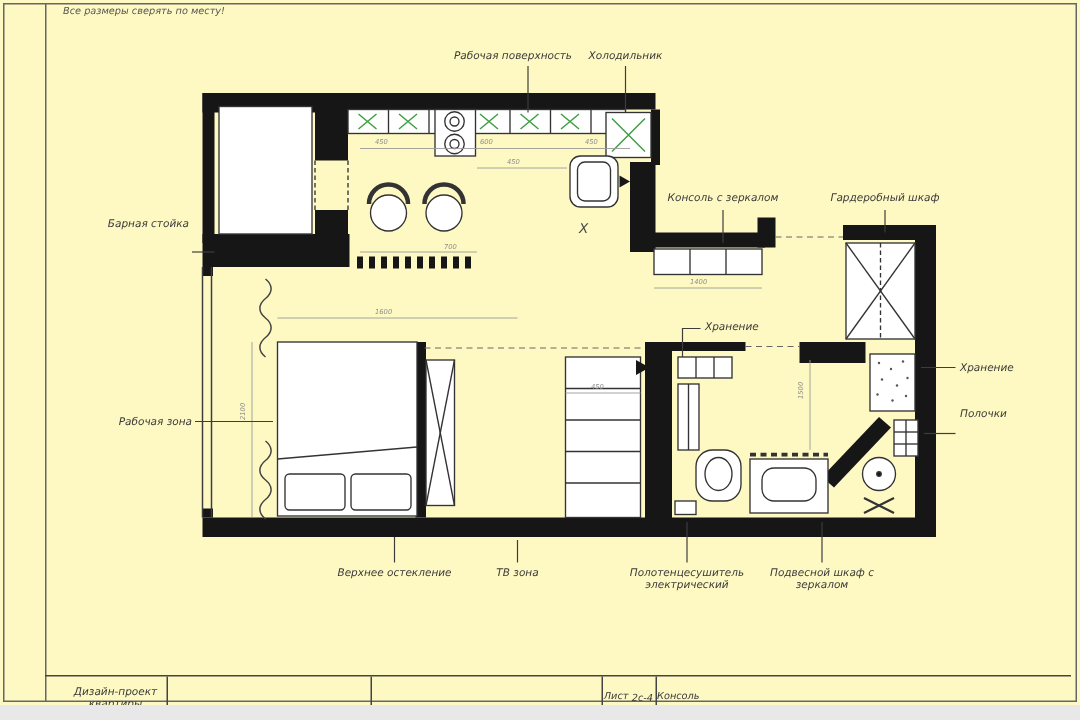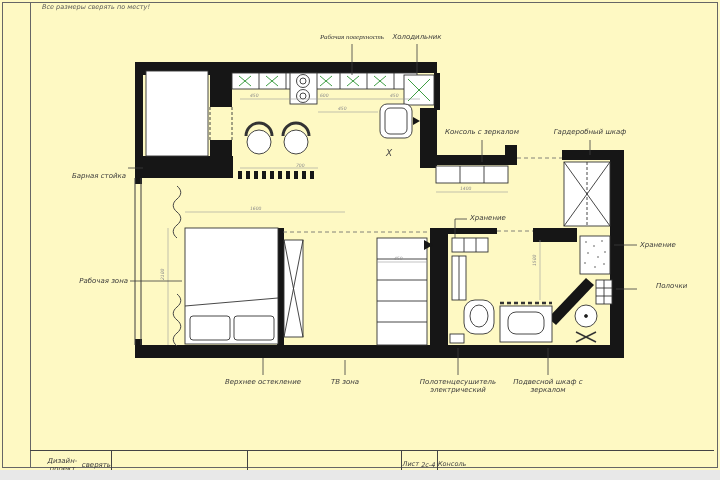--- a/index.html
+++ b/index.html
@@ -24,22 +24,22 @@
     transform-origin:left top;
   }
   .dim.vert{transform:rotate(-90deg);}
   .xmark{position:absolute;left:386px;top:148px;font-style:italic;font-size:9px;color:#444;}
   
   .titleblock{
     position:absolute;left:30px;top:450px;width:684px;height:27px;
     border-top:1px solid #444;display:flex;color:#3a3a3a;
   }
   .tb-cell{border-right:1px solid #444;box-sizing:border-box;height:100%;
-    display:flex;align-items:center;justify-content:center;flex-direction:row;
-    font-style:italic;font-size:7px;line-height:8px;text-align:center;padding-left:13px;}
+    display:flex;align-items:center;justify-content:center;flex-direction:column;
+    font-style:italic;font-size:7px;line-height:8px;text-align:left;padding-left:13px;}
   .tb-c1{width:82px;border-right:1px solid #444;}
   .tb-c2{width:230px;}
   .tb-c3{width:136px;}
   .tb-c4{width:154px;}
   .tb-split{width:36px;display:flex;flex-direction:row;border-right:1px solid #444;box-sizing:border-box;}
   .tb-split .row{flex:1;display:flex;align-items:center;justify-content:center;
     font-style:italic;font-size:6.5px;}
   .tb-split .row.top{border-bottom:1px solid #444;}
   .tb-c6{width:45px;border-right:none;}
 </style>
@@ -232,28 +232,28 @@
       <line x1="637" y1="245" x2="614" y2="245"></line>
       <line x1="637" y1="289" x2="616" y2="289"></line>
       <line x1="130" y1="281" x2="182" y2="281"></line>
       <line x1="263" y1="375" x2="263" y2="358"></line>
       <line x1="345" y1="375" x2="345" y2="360"></line>
       <line x1="458" y1="375" x2="458" y2="348"></line>
       <line x1="548" y1="375" x2="548" y2="348"></line>
     </g>
   </svg>
 
-  <div class="lbl center" style="left:277px;top:33px;width:150px;font-family:Liberation Serif, serif;">Рабочая поверхность</div>
+  <div class="lbl center" style="left:267px;top:33px;width:150px;">Рабочая поверхность</div>
   <div class="lbl center" style="left:377px;top:33px;width:80px;">Холодильник</div>
   <div class="lbl center" style="left:432px;top:128px;width:100px;text-align:center;">Консоль с зеркалом</div>
   <div class="lbl center" style="left:540px;top:128px;width:100px;">Гардеробный шкаф</div>
-  <div class="lbl right" style="left:46px;top:172px;width:80px;">Барная стойка</div>
+  <div class="lbl right" style="left:46px;top:145px;width:80px;">Барная стойка</div>
   <div class="lbl" style="left:470px;top:214px;">Хранение</div>
   <div class="lbl" style="left:640px;top:241px;">Хранение</div>
-  <div class="lbl" style="left:640px;top:282px;margin-left:16px;">Полочки</div>
+  <div class="lbl" style="left:640px;top:272px;">Полочки</div>
   <div class="lbl right" style="left:48px;top:277px;width:80px;">Рабочая зона</div>
   <div class="lbl center" style="left:213px;top:378px;width:100px;">Верхнее остекление</div>
   <div class="lbl center" style="left:315px;top:378px;width:60px;">ТВ зона</div>
   <div class="lbl center" style="left:498px;top:378px;width:100px;">
     <span>Подвесной шкаф с</span><br>
     <span>зеркалом</span>
   </div>
   <div class="lbl center" style="left:408px;top:378px;width:100px;">
     <span>Полотенцесушитель</span><br>
     <span>электрический</span>
@@ -270,21 +270,21 @@
       <span class="dim" style="left: 250px; top: 206px;">1600</span>
       <span class="dim vert" style="left: 160px; top: 280px;">2100</span>
       <span class="dim" style="left: 394px; top: 256px;">450</span>
       <span class="dim" style="left: 460px; top: 186px;">1400</span>
       <span class="dim vert" style="left: 532px; top: 266px;">1500</span>
     </div>
 
   <div class="titleblock">
     <div class="tb-cell tb-c1">
       <span>Дизайн-проект</span>
-      <span>сверять</span>
+      <span>квартиры</span>
     </div>
     <div class="tb-cell tb-c3"></div>
     <div class="tb-cell tb-c4"></div>
     <div class="tb-split">
       <div class="row top">Лист</div>
       <div class="row">2с-4</div>
     </div>
     <div class="tb-split tb-c6">
       <div class="row top">Консоль</div>
       <div class="row"></div>

